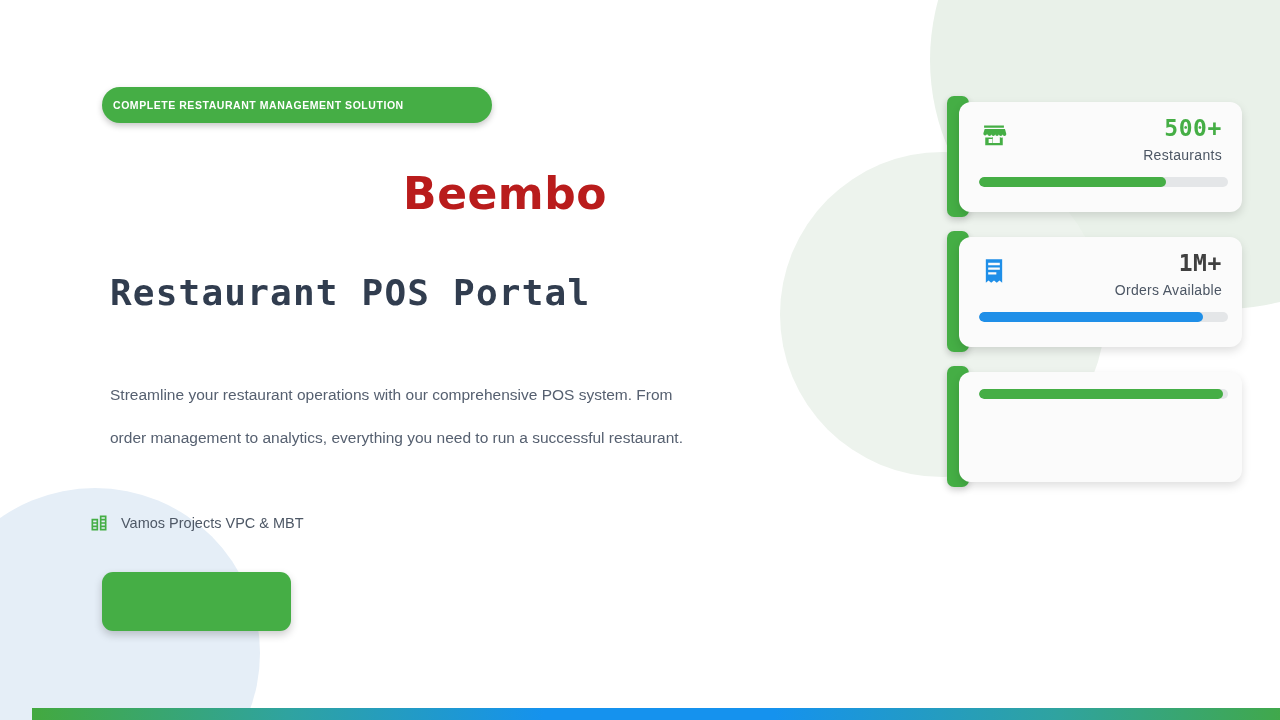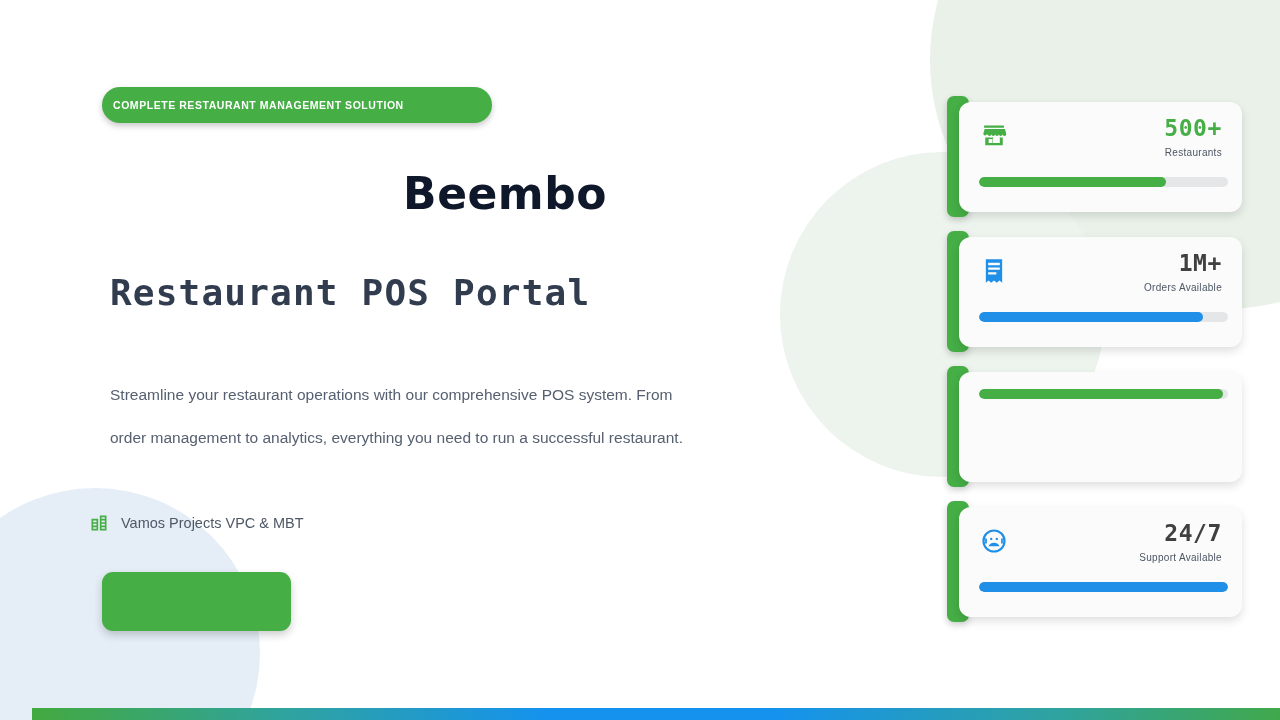--- a/index.html
+++ b/index.html
@@ -111,21 +111,21 @@
 
   .brand {
     position: absolute;
     left: 78px;
     top: 168px;
     width: 790px;
     text-align: center;
     font-family: "DejaVu Sans", sans-serif;
     font-size: 44px;
     font-weight: bold;
-    color: #0f172a;
+    color: #b91c1c;
     letter-spacing: 0.5px;
   }
 
   .headline {
     position: absolute;
     left: 78px;
     top: 272px;
     font-family: "DejaVu Sans Mono", monospace;
     font-size: 36px;
     font-weight: bold;
@@ -243,21 +243,21 @@
 
   .stat-value {
     font-family: "DejaVu Sans Mono", monospace;
     font-size: 23px;
     font-weight: bold;
     letter-spacing: 0.6px;
     line-height: 26px;
   }
 
   .stat-label {
-    font-size: 10px;
+    font-size: 14px;
     color: #4c5664;
     margin-top: 6px;
     letter-spacing: 0.3px;
   }
 
   .progress-track {
     position: relative;
     width: 249px;
     height: 10px;
     border-radius: 5px;
@@ -358,41 +358,17 @@
 
     <div class="stat-card">
       <div class="accent-bar"></div>
       <div class="card-body">
         <div class="progress-track">
           <div class="progress-fill fill-green" style="width:98%"></div>
         </div>
       </div>
     </div>
 
-    <div class="stat-card">
-      <div class="accent-bar"></div>
-      <div class="card-body">
-        <div class="card-row">
-          <span class="card-icon">
-            <svg width="28" height="28" viewBox="0 0 24 24" fill="none" stroke="#1f8fe8" stroke-width="1.9">
-              <circle cx="12" cy="12" r="9"></circle>
-              <path d="M7.2 16.6c.6-2 2.5-3.2 4.8-3.2s4.2 1.2 4.8 3.2" fill="#1f8fe8" stroke="none"></path>
-              <circle cx="9.6" cy="10.2" r="1" fill="#1f8fe8" stroke="none"></circle>
-              <circle cx="14.4" cy="10.2" r="1" fill="#1f8fe8" stroke="none"></circle>
-              <path d="M4.4 9.8h1.5v4.4H4.4z" fill="#1f8fe8" stroke="none"></path>
-              <path d="M18.1 9.8h1.5v4.4h-1.5z" fill="#1f8fe8" stroke="none"></path>
-            </svg>
-          </span>
-          <div class="card-texts">
-            <div class="stat-value is-blue">24/7</div>
-            <div class="stat-label">Support Available</div>
-          </div>
-        </div>
-        <div class="progress-track">
-          <div class="progress-fill fill-blue" style="width:100%"></div>
-        </div>
-      </div>
-    </div>
 
   </div>
 
   <div class="bottom-strip"></div>
 </div>
 
 </body></html>

